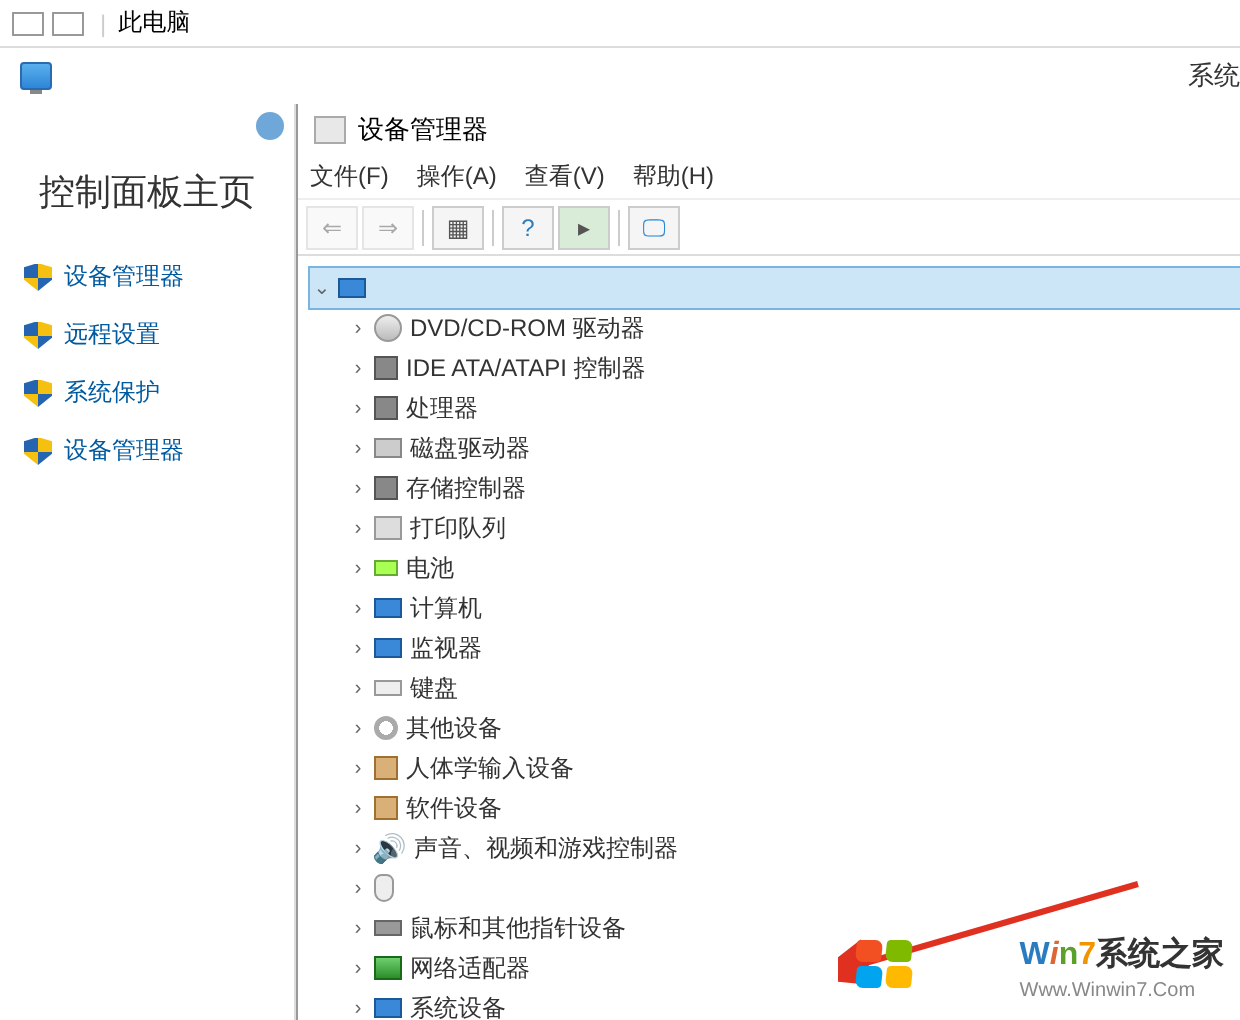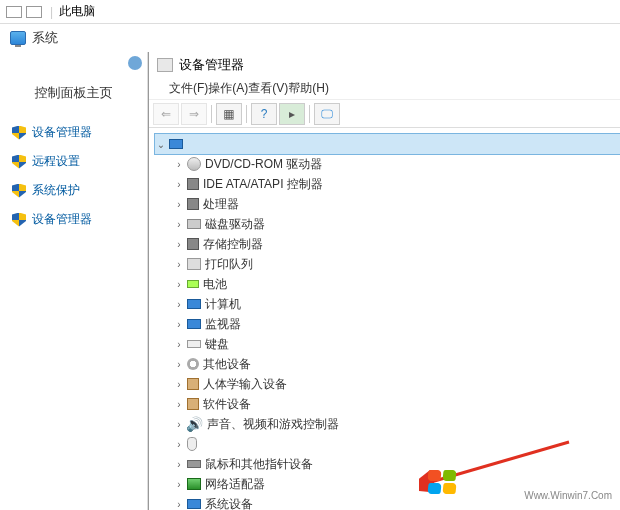--- a/index.html
+++ b/index.html
@@ -2,36 +2,36 @@
 <html><head>
 <meta charset="utf-8">
 <style>
 * { margin: 0; padding: 0; box-sizing: border-box; font-family: "Microsoft YaHei", "SimSun", sans-serif; }
 body { width: 620px; height: 510px; background: #fff; overflow: hidden; position: relative; }
 
 .topbar { height: 24px; background: #fff; border-bottom: 1px solid #ddd; display: flex; align-items: center; padding: 0 4px; font-size: 12px; }
 .topbar .sep { color: #ccc; margin: 0 6px; }
 .topbar .icon-mini { width: 16px; height: 12px; border: 1px solid #999; margin: 0 2px; display: inline-block; }
 
-.header-row { height: 28px; display: flex; align-items: center; padding-left: 10px; font-size: 13px; color: #333; }
+.header-row { height: 28px; display: flex; align-items: center; padding-left: 10px; font-size: 13px; color: #333; justify-content: space-between; }
 .monitor-ico { width: 16px; height: 14px; background: linear-gradient(#5ab0ec,#2d86d8); border: 1px solid #2a6bb0; border-radius: 2px; margin-right: 6px; position: relative; }
 .monitor-ico::after { content:""; position:absolute; bottom:-3px; left:4px; width:6px; height:2px; background:#888; }
 
 .main { display: flex; height: calc(510px - 24px - 28px); }
 .leftcol { width: 148px; border-right: 1px solid #ddd; padding-top: 32px; }
 .navarrow-row { position:absolute; left:0; top:52px; width:148px; height:22px; display:flex; align-items:center; justify-content:flex-end; padding-right:4px; }
 .navarrow-row .circ { width:14px; height:14px; border-radius:50%; background:#6fa7d8; margin-right:2px; }
-.leftcol .title { text-align:center; font-size:13px; color:#333; margin-bottom:18px; }
+.leftcol .title { text-align:center; font-size:18px; color:#333; margin-bottom:18px; }
 .leftcol .item { display:flex; align-items:center; padding:4px 12px; font-size:12px; color:#005aa0; cursor:default; margin-bottom:4px; }
 .shield { width:14px; height:14px; margin-right:6px; background:conic-gradient(#f5c010 0 25%, #2464b0 25% 50%, #f5c010 50% 75%, #2464b0 75% 100%); clip-path: polygon(50% 0,100% 15%,100% 60%,50% 100%,0 60%,0 15%); }
 
 .rightcol { flex:1; background:#fff; border-left:1px solid #999; position:relative; }
 .win-title { height:26px; display:flex; align-items:center; padding:0 8px; font-size:13px; background:#fff; }
 .win-title .tico { width:16px; height:14px; background:#e8e8e8; border:1px solid #aaa; margin-right:6px; position:relative; }
-.menubar { height:22px; display:flex; align-items:center; padding:0 20px; font-size:12px; color:#333; gap:0; border-bottom:1px solid #eee; }
+.menubar { height:22px; display:flex; align-items:center; padding:0 6px; font-size:12px; color:#333; gap:14px; border-bottom:1px solid #eee; }
 .toolbar { height:28px; display:flex; align-items:center; padding:0 4px; gap:2px; border-bottom:1px solid #ddd; }
 .tbtn { width:26px; height:22px; border:1px solid #ccc; background:#f5f5f5; display:flex; align-items:center; justify-content:center; font-size:12px; color:#555; }
 .tbtn.dis { opacity:.5; }
 .tsep { width:1px; height:18px; background:#ccc; margin:0 2px; }
 
 .tree { padding:6px 0 6px 6px; font-size:12px; color:#333; overflow-y:auto; height: calc(100% - 26px - 22px - 28px); }
 .treerow { display:flex; align-items:center; height:20px; padding-left:0; white-space:nowrap; }
 .treerow.root { padding-left:0; }
 .treerow.child { padding-left:18px; }
 .expander { width:12px; text-align:center; color:#666; font-size:10px; }
@@ -49,21 +49,21 @@
 .ico-gear { width:12px; height:12px; border-radius:50%; background:radial-gradient(#fff 40%,#aaa 41%); }
 .ico-mouse { width:10px; height:14px; border-radius:6px 6px 8px 8px; background:#eee; border:1px solid #999; }
 .ico-usb { width:14px; height:8px; background:#999; border:1px solid #666; }
 .ico-net { width:14px; height:12px; background:linear-gradient(#6fcf6f,#2a8f2a); border:1px solid #1a6a1a; }
 .ico-snd { color:#3a7ab8; font-size:14px; }
 
 .arrow { position:absolute; pointer-events:none; }
 .watermark { position:absolute; right:8px; bottom:8px; font-size:11px; text-align:left; line-height:1.3; }
 .watermark .l1 { font-weight:bold; font-size:16px; }
 .watermark .l1 .w{color:#2a7cc0;} .watermark .l1 .i{color:#d63; font-style:italic;} .watermark .l1 .n{color:#5aa02a;} .watermark .l1 .sv{color:#f29400;} .watermark .l1 .rest{color:#333;}
-.watermark .l2 { color:#888; font-size:10px;text-align:right; }
+.watermark .l2 { color:#888; font-size:10px; }
 .winlogo { width:30px; height:26px; position:absolute; right:162px; bottom:14px; }
 .winlogo span { position:absolute; width:13px; height:11px; border-radius:2px 4px 2px 4px; transform:skewX(-6deg); }
 .winlogo .q1{background:#f25022;left:0;top:0;} .winlogo .q2{background:#7fba00;left:15px;top:0;} .winlogo .q3{background:#00a4ef;left:0;top:13px;} .winlogo .q4{background:#ffb900;left:15px;top:13px;}
 </style>
 </head>
 <body>
 
 <div class="topbar">
   <span class="icon-mini"></span>
   <span class="icon-mini"></span>
@@ -234,14 +234,17 @@
   </div>
 </div>
 
 <div class="winlogo">
   <span class="q1"></span>
     <span class="q2"></span>
     <span class="q3"></span>
     <span class="q4"></span>
 </div>
 <div class="watermark">
+  <div class="l1">
+    <span class="w">W</span><span class="i">i</span><span class="n">n</span><span class="sv">7</span><span class="rest">系统之家</span>
+  </div>
   <div class="l2">Www.Winwin7.Com</div>
 </div>
 
 </body></html>

